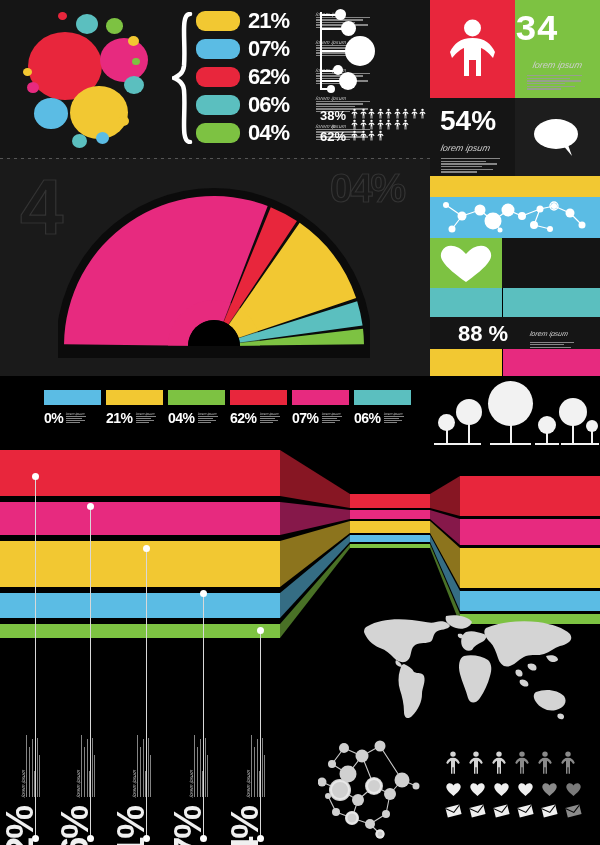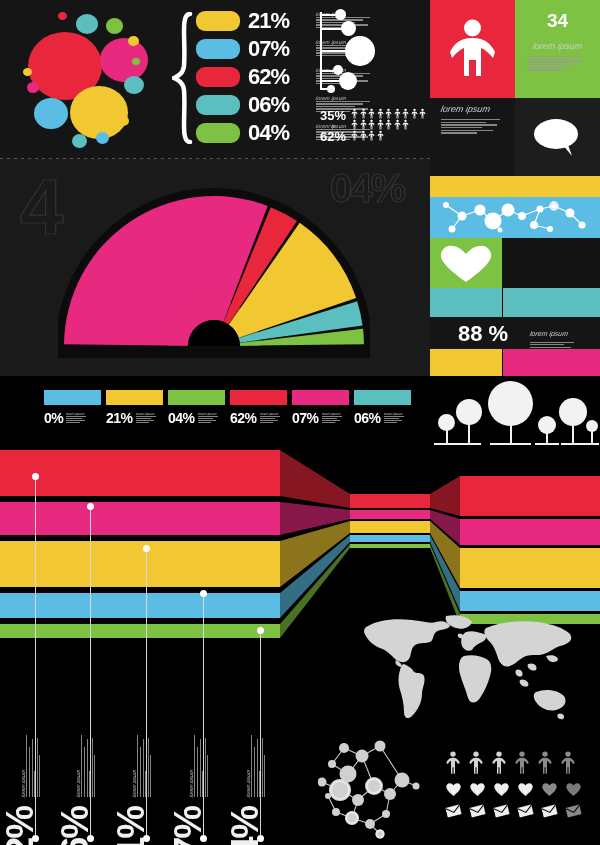--- a/index.html
+++ b/index.html
@@ -235,21 +235,21 @@
     <div class="nd" style="left:23px; top:13px; width:15px; height:15px;"></div>
     <div class="nd" style="left:27px; top:28px; width:30px; height:30px;"></div>
     <div class="nd" style="left:15px; top:57px; width:10px; height:10px;"></div>
     <div class="nd" style="left:21px; top:64px; width:18px; height:18px;"></div>
     <div class="nd" style="left:9px;  top:77px; width:8px;  height:8px;"></div>
   </div>
 
   <div class="abs" id="vs-block">
     <div style="display:flex;align-items:flex-start;">
       <div style="width:34px;text-align:right;">
-        <div class="vs-pct">35%</div>
+        <div class="vs-pct">38%</div>
         <div class="vs-lbl" style="text-align:center;">vs</div>
         <div class="vs-pct">62%</div>
       </div>
       <div id="vs-icons" style="margin-left:5px;">
           <div class="ppl-row">
             <svg width="7" height="11" viewBox="0 0 20 30">
               <circle cx="10" cy="4.5" r="3.4" fill="#ffffff"></circle>
               <path d="M10 9 C5.5 9, 3 11.5, 1.5 15.5 L3.5 17 C5 14.5, 6.3 13.3, 7.5 12.8 L7.5 29 L9.3 29 L9.3 21 L10.7 21 L10.7 29 L12.5 29 L12.5 12.8 C13.7 13.3, 15 14.5, 16.5 17 L18.5 15.5 C17 11.5, 14.5 9, 10 9 Z" fill="#ffffff"></path>
             </svg>
             <svg width="7" height="11" viewBox="0 0 20 30">
@@ -340,37 +340,38 @@
   <div class="abs" id="tiles">
 
     <div class="tile" id="tile-person" style="left: 0px; top: 0px; width: 85px; height: 98px; background: rgb(232, 38, 60);">
       <svg width="85" height="98" viewBox="0 0 85 98">
         <circle cx="42.5" cy="28" r="8.5" fill="#fff"></circle>
         <path d="M42.5 38 C30 38, 24 44, 20 52 L22 58 C27 52, 31 49, 34 48 L34 76 L39 76 L39 60 L46 60 L46 76 L51 76 L51 48 C54 49, 58 52, 63 58 L65 52 C61 44, 55 38, 42.5 38 Z" fill="#fff"></path>
       </svg>
     </div>
 
     <div class="tile" id="tile-number" style="left: 85px; top: 0px; width: 85px; height: 98px; background: rgb(125, 194, 66);">
-      <div class="big-num" style="font-size:19px;text-align:center;padding-top:10px;">34</div>
+      <div class="big-num" style="font-size:36px;padding-top:10px;font-family:Liberation Mono, monospace;">34</div>
       <div style="text-align:center;margin-top:3px;">
         <span class="lorem" style="font-size:9px;transform:skewX(-12deg);display:inline-block;">lorem ipsum</span>
       </div>
       <div id="num-lines" style="width:62px;margin:3px auto 0;">
           <span class="fakelines">
             <i style="width: 90%; height: 1.3px;"></i>
             <i style="width: 70%; height: 1.3px;"></i>
             <i style="width: 88%; height: 1.3px;"></i>
             <i style="width: 62%; height: 1.3px;"></i>
             <i style="width: 78%; height: 1.3px;"></i>
             <i style="width: 55%; height: 1.3px;"></i>
           </span>
         </div>
     </div>
 
     <div class="tile" id="tile-percent" style="left:0;top:98px;width:85px;height:78px;background:#151515;">
+      <div class="big-num" style="font-size:28px;padding:7px 0 0 10px;">54%</div>
       <div style="padding-left:11px;">
         <span class="lorem" style="font-size:9px;transform:skewX(-12deg);display:inline-block;">lorem ipsum</span>
       </div>
       <div id="pct-lines" style="width:62px;margin:3px 0 0 11px;">
           <span class="fakelines">
             <i style="width: 95%; height: 1.3px;"></i>
             <i style="width: 72%; height: 1.3px;"></i>
             <i style="width: 90%; height: 1.3px;"></i>
             <i style="width: 66%; height: 1.3px;"></i>
             <i style="width: 84%; height: 1.3px;"></i>

